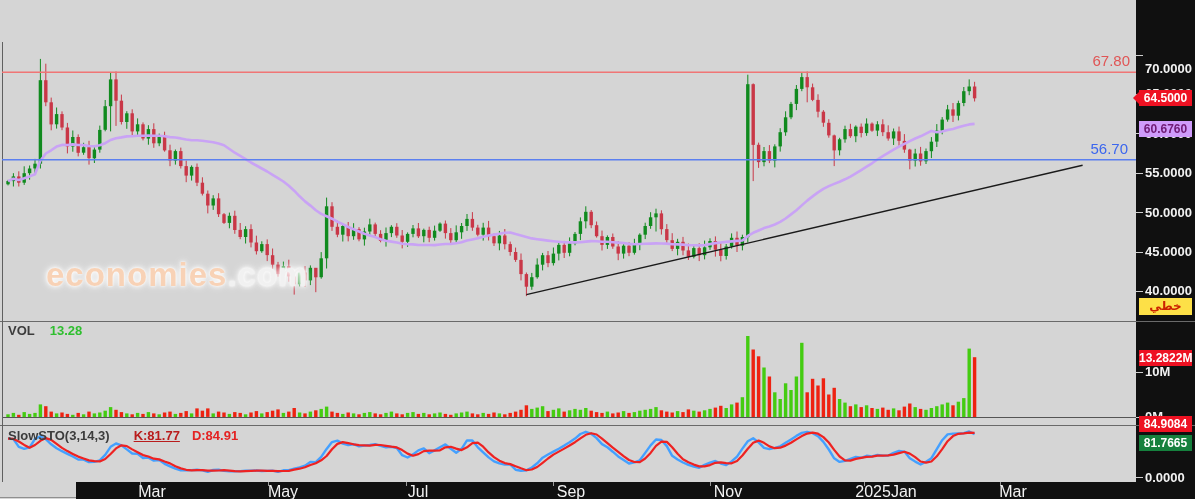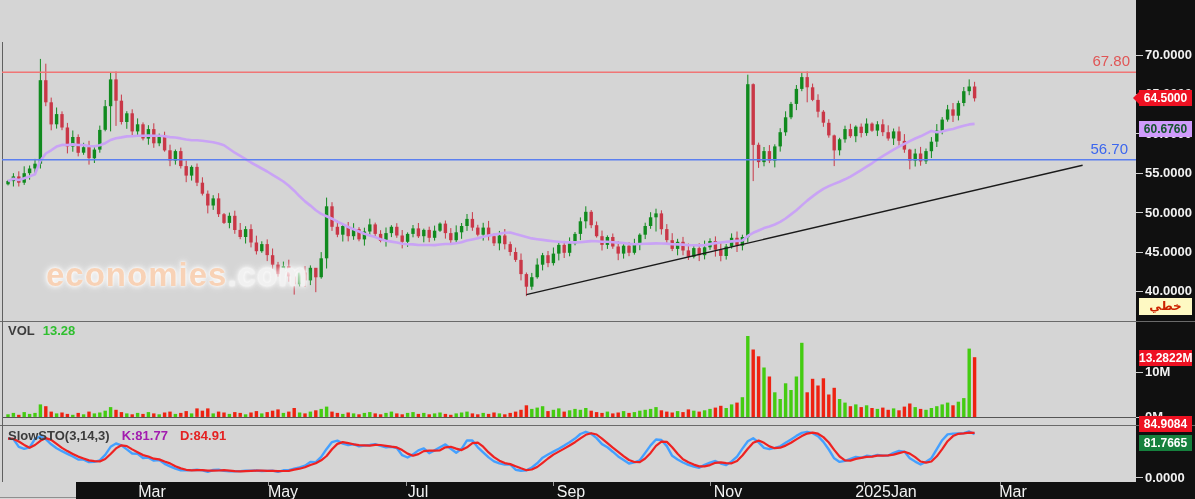--- a/index.html
+++ b/index.html
@@ -11,37 +11,37 @@
   #wm1{left:46px;top:248px;font-size:33px;font-weight:bold;letter-spacing:1px;
        text-shadow:0 0 2px #fff,0 0 5px #fff,0 0 8px #fff;margin-top:8px;}
   #wm1 .a{color:rgba(248,208,178,0.95);}
   #wm1 .b{color:rgba(240,240,240,0.92);}
   #wm2{left:88px;top:293px;font-size:42px;font-weight:bold;letter-spacing:1px;
        color:rgba(238,238,238,0.90);text-shadow:0 0 2px #fff,0 0 5px #fff,0 0 8px #fff;}
   #wm2 .x{color:rgba(205,230,198,0.95);}
   
   .caption{font-size:13px;font-weight:bold;color:#3c3c3c;}
   #vol-caption{left:8px;top:323px;}
-  #vol-caption .val{color:#2fbf2f;margin-left:8px;}
+  #vol-caption .val{color:#2fbf2f;margin-left:15px;}
   #sto-caption{left:8px;top:428px;}
-  #sto-caption .k{color:#a21caf;margin-left:12px;}
+  #sto-caption .k{color:#b91c1c;margin-left:24px;text-decoration:underline;}
   #sto-caption .d{color:#e42222;margin-left:12px;}
   
   .lvl{font-size:15px;text-align:right;width:70px;}
   #res-label{left:1060px;top:52px;color:#e05555;}
   #sup-label{left:1058px;top:140px;color:#3b66ee;}
   
   #right-panel{position:absolute;left:1136px;top:0;width:59px;height:499px;background:#101010;}
   .tick-label{position:absolute;left:9px;color:#f2f2f2;font-size:13px;font-weight:bold;white-space:nowrap;}
   .tick-dash{position:absolute;left:0;width:7px;height:1px;background:#cfcfcf;}
   .badge{position:absolute;left:3px;width:53px;height:16px;line-height:16px;text-align:center;
          font-size:12px;font-weight:bold;color:#fff;}
   .badge.red{background:#ee1122;}
-  .badge.purple{background:#cf9bfb;color:#14532d;}
-  .badge.yellow{background:#fef9c3;color:#cc2200;height:17px;line-height:17px;}
+  .badge.purple{background:#cf9bfb;color:#701a75;}
+  .badge.yellow{background:#fde047;color:#cc2200;height:17px;line-height:17px;}
   .badge.blue{background:#15803d;}
   .badge.arrow::before{content:"";position:absolute;left:-6px;top:2px;width:0;height:0;
         border-right:6px solid #ee1122;border-top:6px solid transparent;border-bottom:6px solid transparent;}
   .divline{position:absolute;left:0;width:59px;height:1px;background:#6a6a6a;}
   
   #bottom-bar{position:absolute;left:76px;top:482px;width:1119px;height:17px;background:#101010;}
   .month{position:absolute;top:1px;color:#f2f2f2;font-size:16px;font-weight:normal;transform:translateX(-50%);}
   .xtick{position:absolute;top:0;width:1px;height:4px;background:#9a9a9a;}
   #corner-line{position:absolute;left:0;top:497px;width:76px;height:1px;background:#8f8f8f;}
 </style>
@@ -611,21 +611,21 @@
   <div class="overlay caption" id="vol-caption"><span>VOL</span><span class="val">13.28</span></div>
   <div class="overlay caption" id="sto-caption"><span>SlowSTO(3,14,3)</span><span class="k">K:81.77</span><span class="d">D:84.91</span></div>
 
   <div id="right-panel">
     <div class="divline" style="top:321px"></div>
     <div class="divline" style="top:425px"></div>
 
     <div class="tick-dash" style="top:477px"></div>
     <div class="tick-label" style="top:470px">0.0000</div>
   <div class="tick-dash" style="top: 54.5px;"></div>
-      <div class="tick-label" style="top: 47px;">70.0000</div>
+      <div class="tick-label" style="top: 61px;">70.0000</div>
       <div class="tick-dash" style="top: 93.9px;"></div>
       <div class="tick-label" style="top: 86.4px;">65.0000</div>
       <div class="tick-dash" style="top: 133.3px;"></div>
       <div class="tick-label" style="top: 125.8px;">60.0000</div>
       <div class="tick-dash" style="top: 172.7px;"></div>
       <div class="tick-label" style="top: 165.2px;">55.0000</div>
       <div class="tick-dash" style="top: 212.1px;"></div>
       <div class="tick-label" style="top: 204.6px;">50.0000</div>
       <div class="tick-dash" style="top: 251.5px;"></div>
       <div class="tick-label" style="top: 244px;">45.0000</div>

